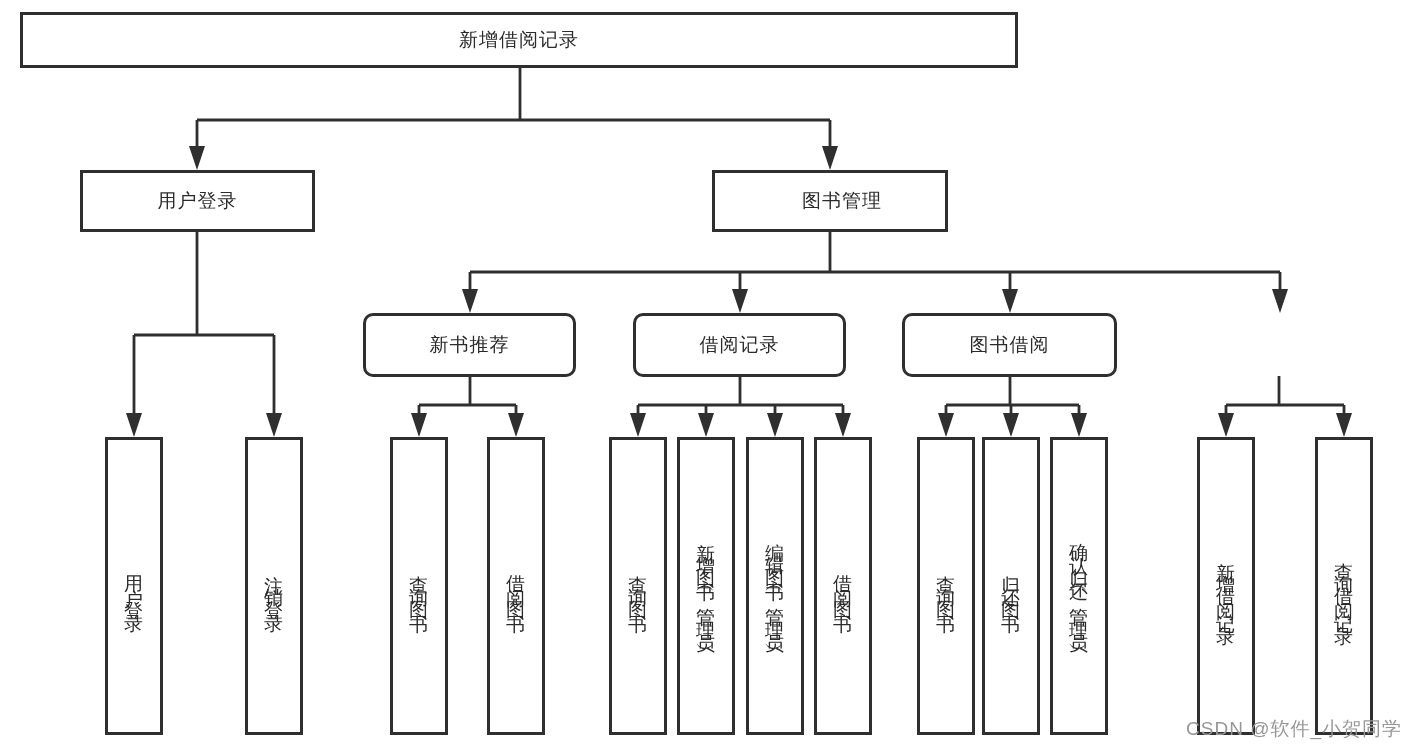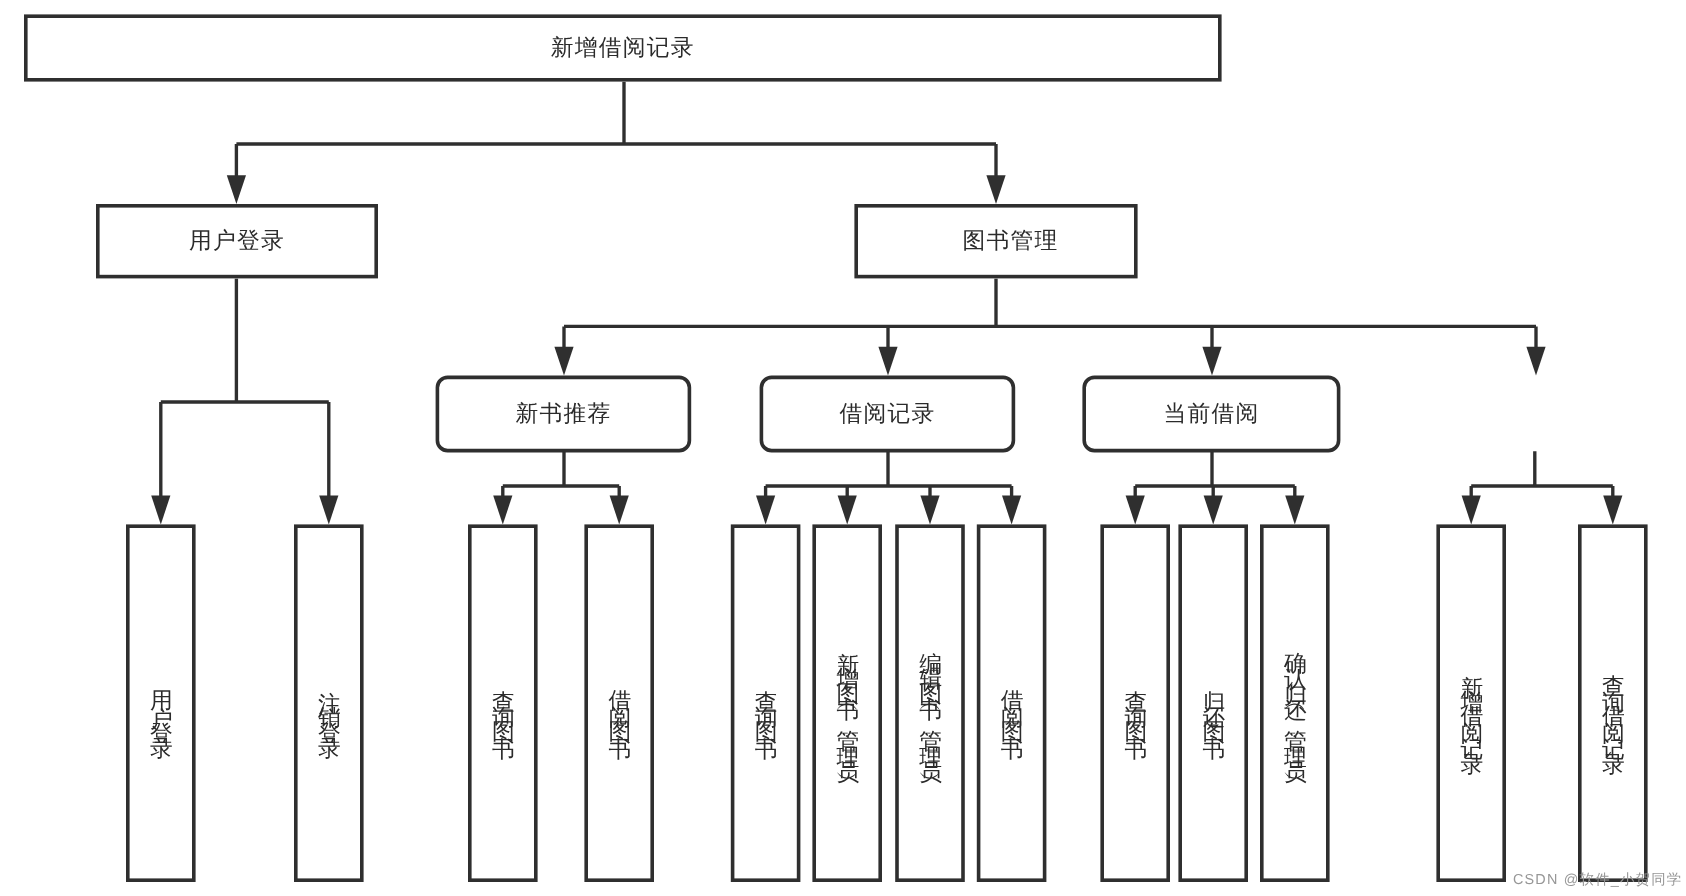--- a/index.html
+++ b/index.html
@@ -31,21 +31,21 @@
     line-height: 1;
     white-space: nowrap;
   }
   .leaf { top: 437px; width: 58px; height: 298px; }
   .lvl3 { top: 313px; height: 64px; border-radius: 10px; }
   .lvl2 { top: 170px; height: 62px; }
   .watermark {
     position: absolute;
     right: 3px;
     bottom: 5px;
-    font-size: 12px;
+    font-size: 19px;
     color: #979797;
     letter-spacing: 1px;
     z-index: 10;
     white-space: nowrap;
   }
 </style>
 </head>
 <body>
 
 <div class="canvas">
@@ -98,21 +98,21 @@
     <span class="hlabel">图书管理</span>
   </div>
 
   <div class="box lvl3" style="left:363px; width:213px;">
     <span class="hlabel">新书推荐</span>
   </div>
   <div class="box lvl3" style="left:633px; width:213px;">
     <span class="hlabel">借阅记录</span>
   </div>
   <div class="box lvl3" style="left:902px; width:215px;">
-    <span class="hlabel">当前借阅</span>
+    <span class="hlabel">图书借阅</span>
   </div>
 
   <div class="box leaf" style="left:105px;">
     <span class="vlabel">用户登录</span>
   </div>
   <div class="box leaf" style="left:245px;">
     <span class="vlabel">注销登录</span>
   </div>
 
   <div class="box leaf" style="left:390px;">

